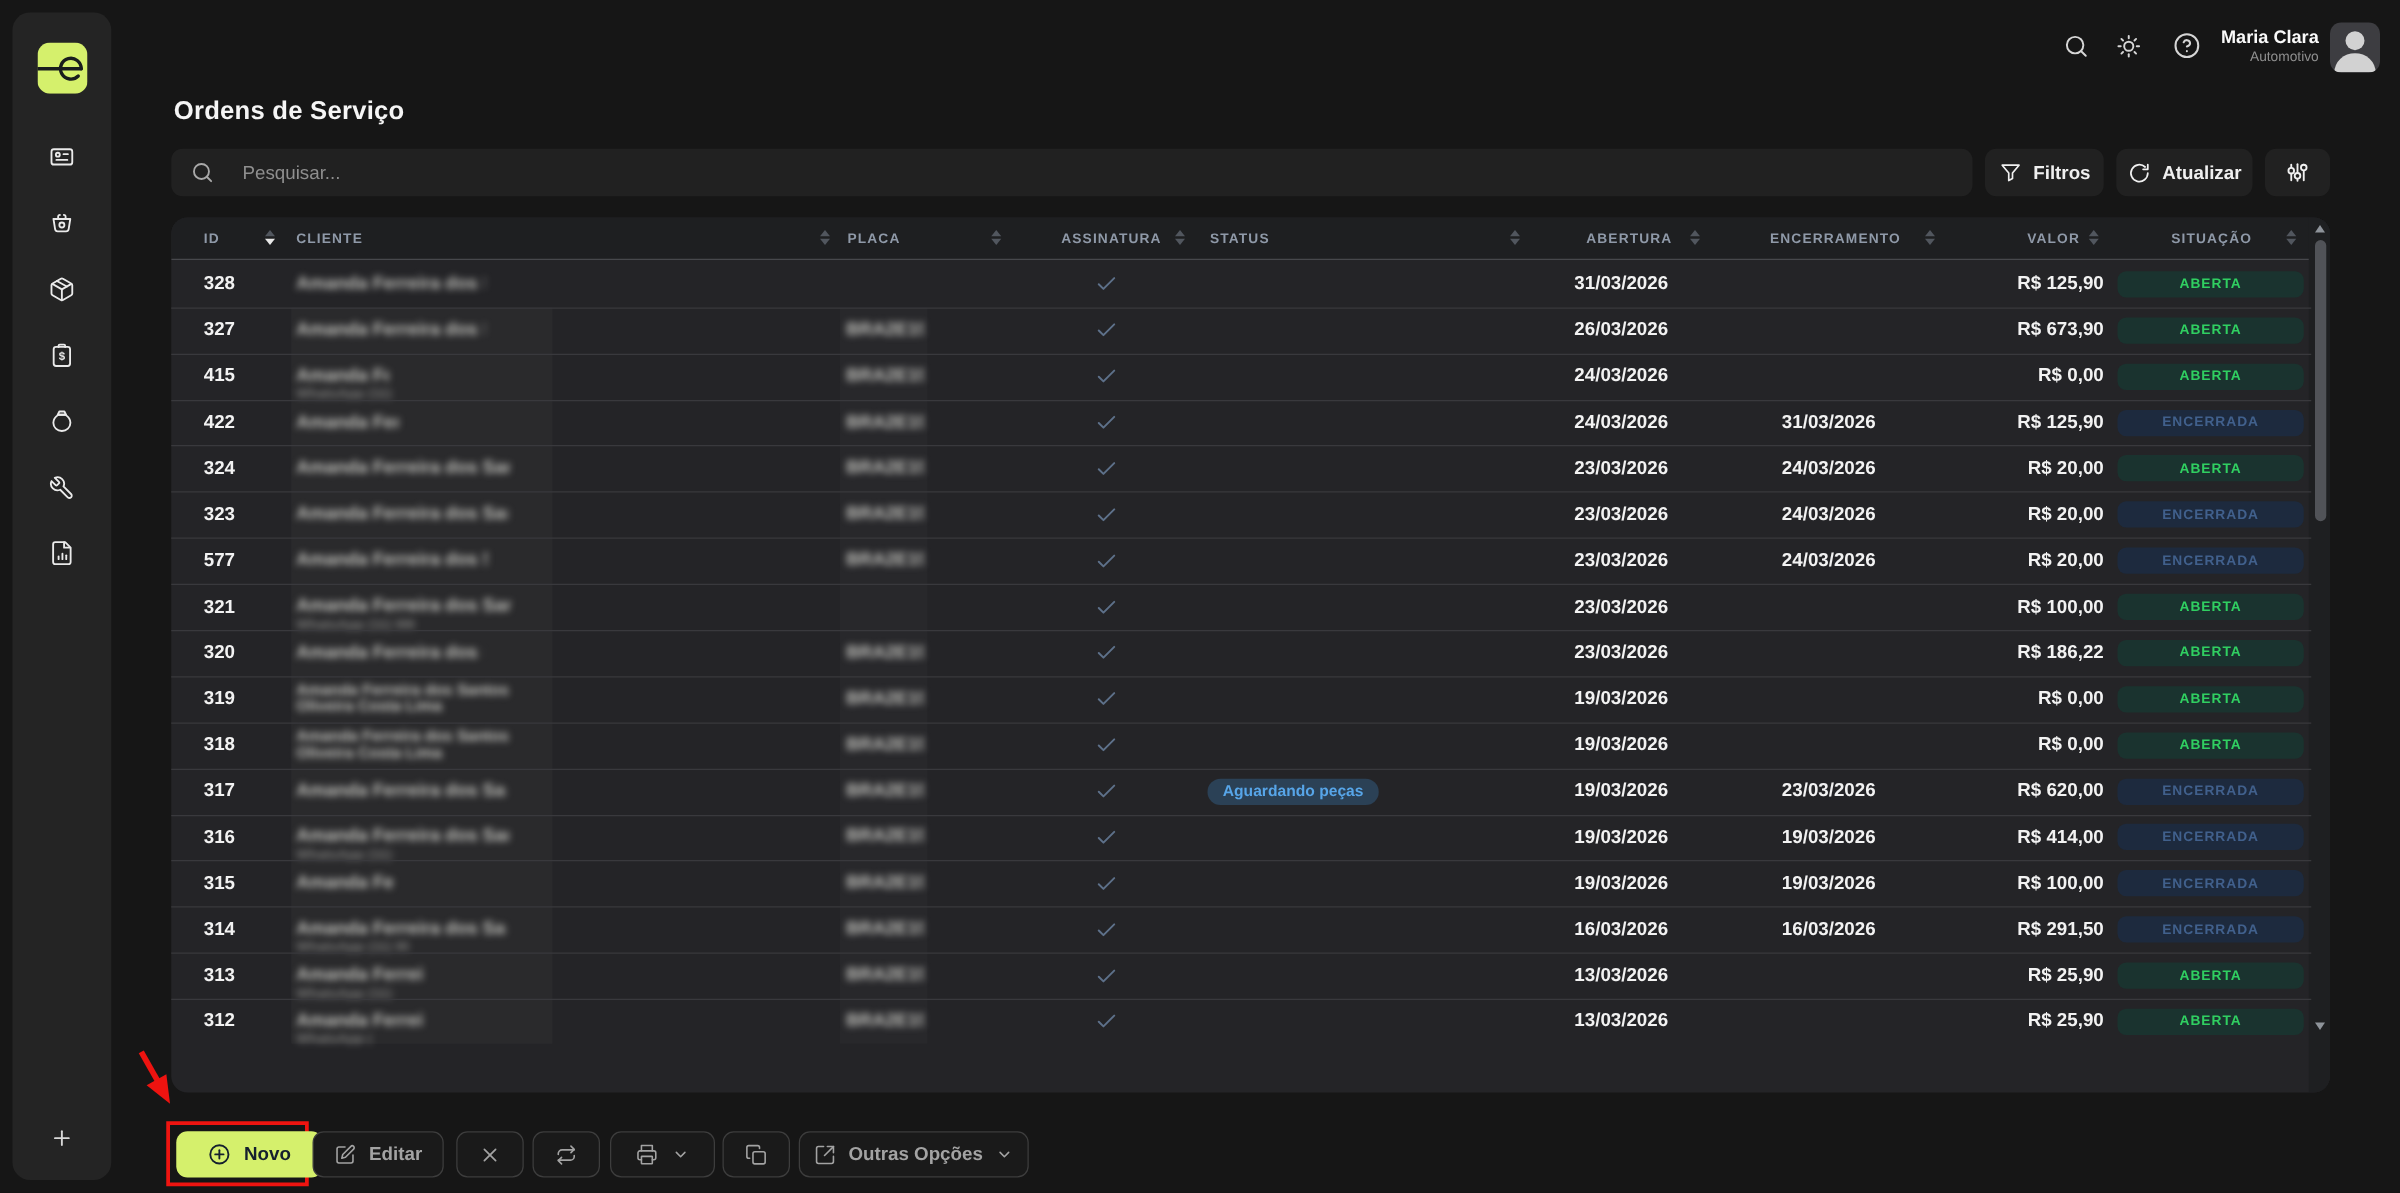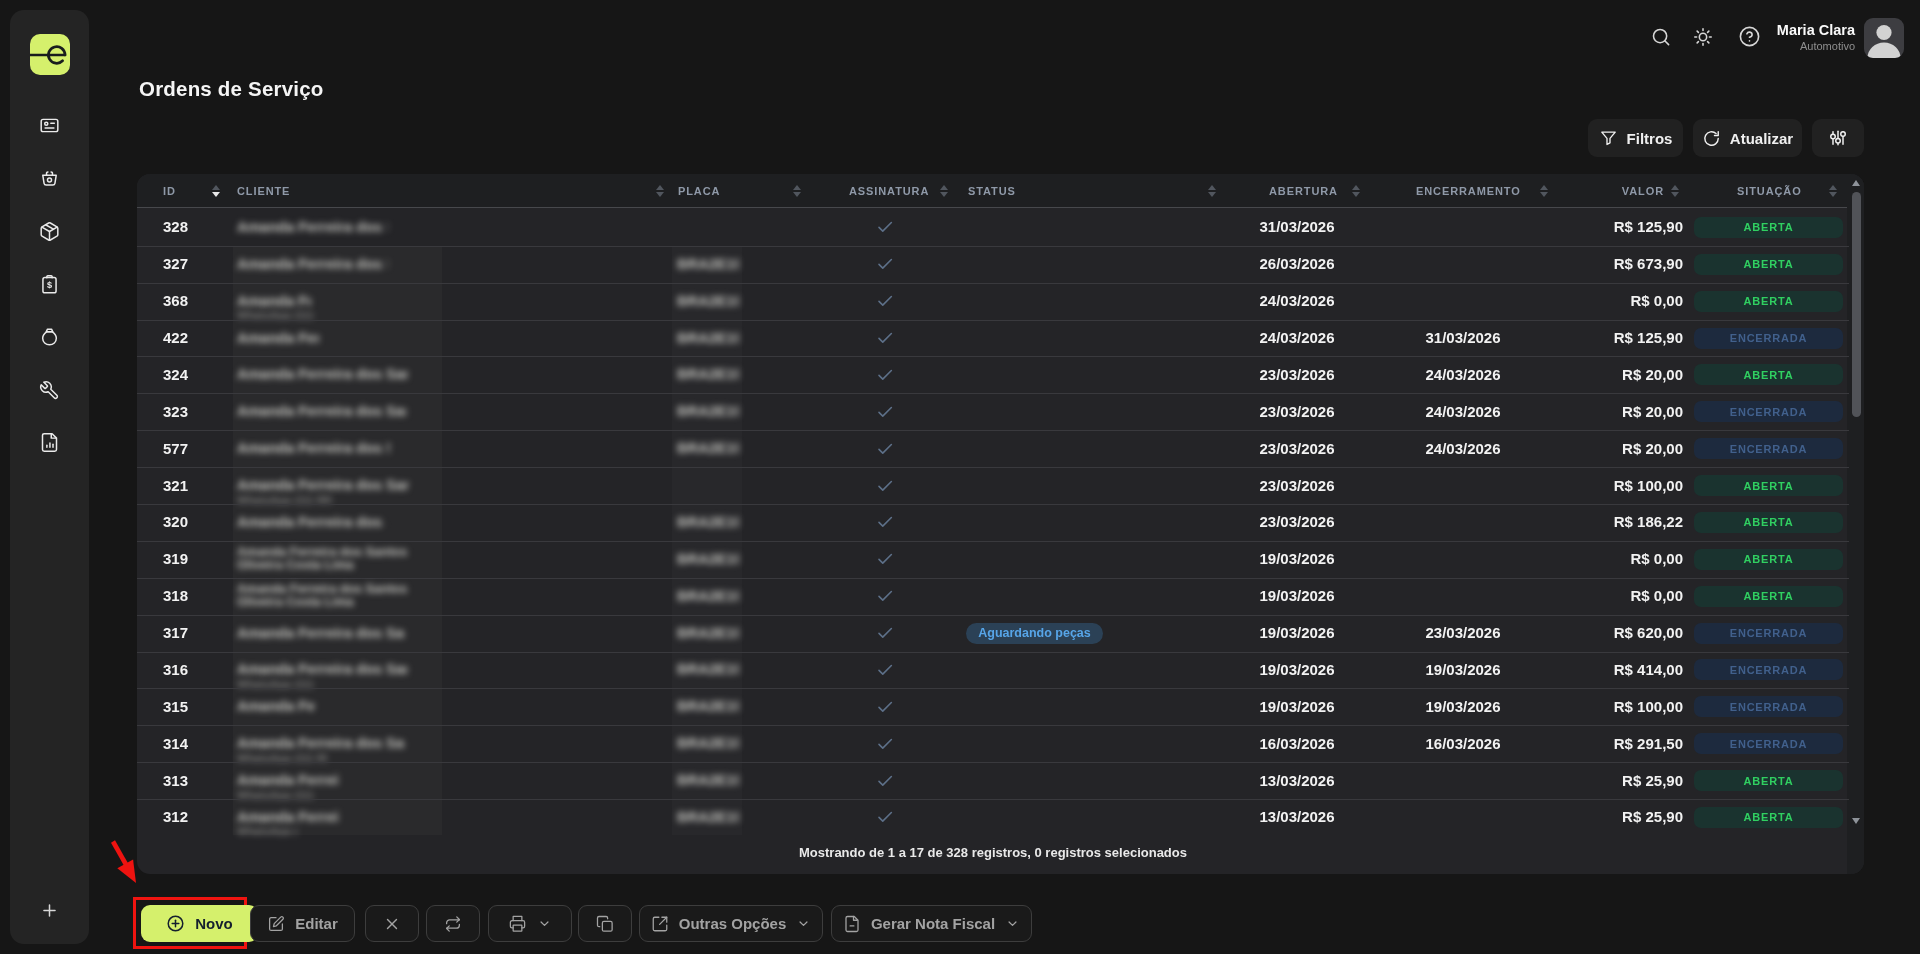--- a/index.html
+++ b/index.html
@@ -145,20 +145,29 @@
         <path d="M12 16.6h.01"></path>
       </svg>
     </div>
 <div class="abs uname">Maria Clara</div>
 <div class="abs urole">Automotivo</div>
 <div class="abs" id="avatar"><svg width="40" height="40" viewBox="0 0 40 40">
         <circle cx="20" cy="14.5" r="7.6" fill="#d2d2d2"></circle>
         <path d="M3.5 40 a16.5 15.5 0 0 1 33 0 Z" fill="#d2d2d2"></path>
       </svg></div>
 <div class="abs" id="title">Ordens de Serviço</div>
+<div class="abs bar" id="searchbar">
+      <div class="abs ico" style="left:15px;top:9px;width:20px;height:20px">
+        <svg width="20" height="20" viewBox="0 0 24 24" fill="none" stroke="#a9a9a9" stroke-width="1.8" stroke-linecap="round" stroke-linejoin="round">
+          <circle cx="11" cy="11" r="7.2"></circle>
+          <path d="m20.3 20.3-4.2-4.2"></path>
+        </svg>
+      </div>
+      <div class="abs" style="left:57px;top:11px;color:#8f8f8f;font-size:15px">Pesquisar...</div>
+    </div>
 <div class="abs bar" style="left:1588px;width:95px">
       <div class="btnlab">
         <svg width="19" height="19" viewBox="0 0 24 24" fill="none" stroke="#f0f0f0" stroke-width="1.7" stroke-linecap="round" stroke-linejoin="round">
           <path d="M3.5 4h17l-6.6 7.8v5.7l-3.8 2V11.8Z"></path>
         </svg>
         <span>Filtros</span>
       </div>
     </div>
 <div class="abs bar" style="left:1693px;width:109px">
       <div class="btnlab">
@@ -217,21 +226,21 @@
 <div class="cell" style="left:163px;top:255.2px">327</div>
 <div class="cz" style="left:237px;top:255.7px;width:151px">Amanda Ferreira dos Santos Oliveira Costa Lima</div>
 <div class="cz" style="left:677px;top:255.7px;width:62px">BRA2E19</div>
 <div class="check" style="left:876px;top:255.2px"><svg width="18" height="18" viewBox="0 0 24 24" fill="none" stroke="#5d7089" stroke-width="2.1" stroke-linecap="round" stroke-linejoin="round">
         <path d="m4 12.5 5 5L20.5 6"></path>
       </svg></div>
 <div class="cell date" style="left:1257px;top:255.2px">26/03/2026</div>
 <div class="cell valor" style="left:1563px;top:255.2px">R$ 673,90</div>
 <div class="badge bA" style="left:1694px;top:253.7px">ABERTA</div>
 <div class="row-line" style="top:282.7px"></div>
-<div class="cell" style="left:163px;top:292.1px">368</div>
+<div class="cell" style="left:163px;top:292.1px">415</div>
 <div class="cz" style="left:237px;top:292.6px;width:74px">Amanda Ferreira dos Santos Oliveira Costa Lima</div>
 <div class="cz cz2" style="left:237px;top:310.1px;width:76px">WhatsApp (11) 99999-9999</div>
 <div class="cz" style="left:677px;top:292.6px;width:62px">BRA2E19</div>
 <div class="check" style="left:876px;top:292.1px"><svg width="18" height="18" viewBox="0 0 24 24" fill="none" stroke="#5d7089" stroke-width="2.1" stroke-linecap="round" stroke-linejoin="round">
         <path d="m4 12.5 5 5L20.5 6"></path>
       </svg></div>
 <div class="cell date" style="left:1257px;top:292.1px">24/03/2026</div>
 <div class="cell valor" style="left:1563px;top:292.1px">R$ 0,00</div>
 <div class="badge bA" style="left:1694px;top:290.6px">ABERTA</div>
 <div class="row-line" style="top:319.5px"></div>
@@ -383,21 +392,20 @@
 <div class="cz" style="left:677px;top:808.9px;width:62px">BRA2E19</div>
 <div class="check" style="left:876px;top:808.4px"><svg width="18" height="18" viewBox="0 0 24 24" fill="none" stroke="#5d7089" stroke-width="2.1" stroke-linecap="round" stroke-linejoin="round">
         <path d="m4 12.5 5 5L20.5 6"></path>
       </svg></div>
 <div class="cell date" style="left:1257px;top:808.4px">13/03/2026</div>
 <div class="cell valor" style="left:1563px;top:808.4px">R$ 25,90</div>
 <div class="badge bA" style="left:1694px;top:806.9px">ABERTA</div>
 <div class="abs" style="left:1852px;top:192px;width:9px;height:225px;border-radius:4.5px;background:#515358"></div>
 <div class="abs" style="left:1852px;top:180px;width:0;height:0;border-left:4.5px solid transparent;border-right:4.5px solid transparent;border-bottom:6px solid #8e939a"></div>
 <div class="abs" style="left:1852px;top:818px;width:0;height:0;border-left:4.5px solid transparent;border-right:4.5px solid transparent;border-top:6px solid #8e939a"></div>
-<div id="footnote">Mostrando de 1 a 17 de 328 registros, 0 registros selecionados</div>
 <div class="abs" style="left:133px;top:897px;width:114px;height:52px;border:3px solid #ef1410"></div>
 <div class="abs" style="left:141px;top:905px;width:117px;height:37px;border-radius:9px;background:#d5f06c;display:flex;align-items:center;justify-content:center;gap:10px">
       <svg width="19" height="19" viewBox="0 0 24 24" fill="none" stroke="#15202e" stroke-width="1.9" stroke-linecap="round" stroke-linejoin="round">
         <circle cx="12" cy="12" r="9.2"></circle>
         <path d="M7.8 12h8.4"></path>
         <path d="M12 7.8v8.4"></path>
       </svg>
       <span style="color:#15202e;font-size:15px;font-weight:bold">Novo</span>
     </div>
 <svg class="abs" style="left:105px;top:828px" width="45" height="62" viewBox="0 0 45 62">
@@ -445,24 +453,13 @@
       <svg width="18" height="18" viewBox="0 0 24 24" fill="none" stroke="#a3a3a3" stroke-width="1.7" stroke-linecap="round" stroke-linejoin="round">
         <path d="M21 13.5V19a2 2 0 0 1-2 2H5a2 2 0 0 1-2-2V5a2 2 0 0 1 2-2h5.5"></path>
         <path d="m21 3-9.5 9.5"></path>
         <path d="M14.5 3H21v6.5"></path>
       </svg>
       <span>Outras Opções</span>
       <svg width="15" height="15" viewBox="0 0 24 24" fill="none" stroke="#a3a3a3" stroke-width="2" stroke-linecap="round" stroke-linejoin="round">
         <path d="m6.5 9.5 5.5 5.5 5.5-5.5"></path>
       </svg>
     </div>
-<div class="tbtn" style="left:831px;width:201px">
-      <svg width="18" height="18" viewBox="0 0 24 24" fill="none" stroke="#a3a3a3" stroke-width="1.7" stroke-linecap="round" stroke-linejoin="round">
-        <path d="M15 2H6a2 2 0 0 0-2 2v16a2 2 0 0 0 2 2h12a2 2 0 0 0 2-2V7Z"></path>
-        <path d="M14 2v5h5"></path>
-        <path d="M14.5 14.5H9.5"></path>
-      </svg>
-      <span>Gerar Nota Fiscal</span>
-      <svg width="15" height="15" viewBox="0 0 24 24" fill="none" stroke="#a3a3a3" stroke-width="2" stroke-linecap="round" stroke-linejoin="round">
-        <path d="m6.5 9.5 5.5 5.5 5.5-5.5"></path>
-      </svg>
-    </div>
 </div>
 
 </body></html>

